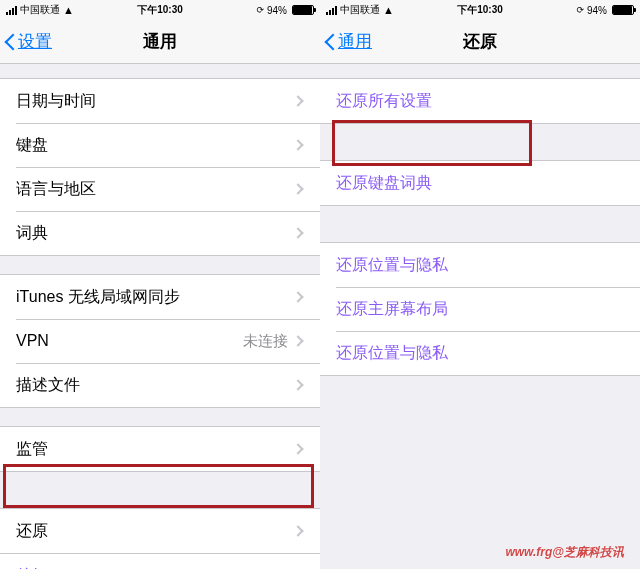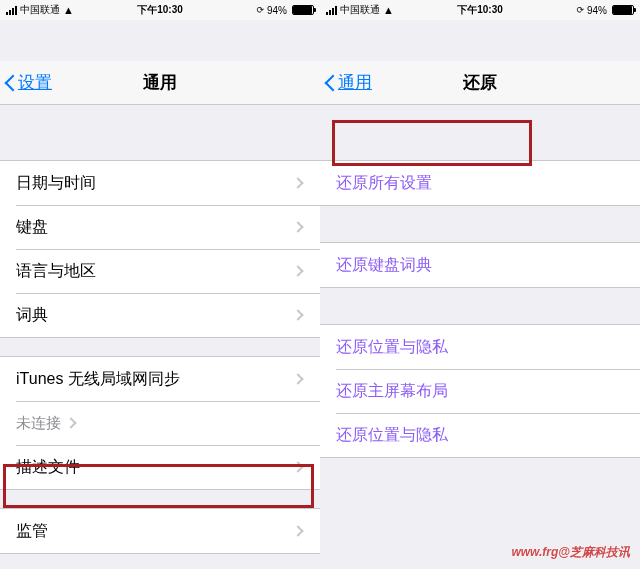--- a/index.html
+++ b/index.html
@@ -11,21 +11,20 @@
       height: 569px;
       position: relative;
     }
     .phone {
       width: 320px;
       height: 569px;
       background: #efeff4;
       display: flex;
       flex-direction: column;
       position: relative;
-      gap: 41px;
     }
     .statusbar {
       height: 20px;
       background: #f7f7f7;
       display: flex;
       align-items: center;
       justify-content: space-between;
       padding: 0 6px;
       font-size: 10px;
       color: #000;
@@ -164,21 +163,21 @@
     .spacer-lg { height: 36px; }
     .highlight {
       position: absolute;
       border: 3px solid #a91e22;
       pointer-events: none;
       z-index: 10;
     }
     .watermark {
       position: absolute;
       bottom: 8px;
-      right: 10px;
+      right: 16px;
       font-size: 12px;
       color: #d04848;
       font-style: italic;
       z-index: 20;
       font-weight: bold;
       text-shadow: 0 0 2px #fff;
     }
   </style>
 </head>
 <body>
@@ -233,20 +232,21 @@
           <div class="disclosure"></div>
         </div>
     </div>
     <div class="spacer"></div>
     <div class="group">
       <div class="row">
           <span class="row-label">iTunes 无线局域网同步</span>
           <div class="disclosure"></div>
         </div>
       <div class="row">
+          <span class="row-label">VPN</span>
           <span class="row-detail">未连接</span>
           <div class="disclosure"></div>
         </div>
       <div class="row">
           <span class="row-label">描述文件</span>
           <div class="disclosure"></div>
         </div>
     </div>
     <div class="spacer"></div>
     <div class="group">

